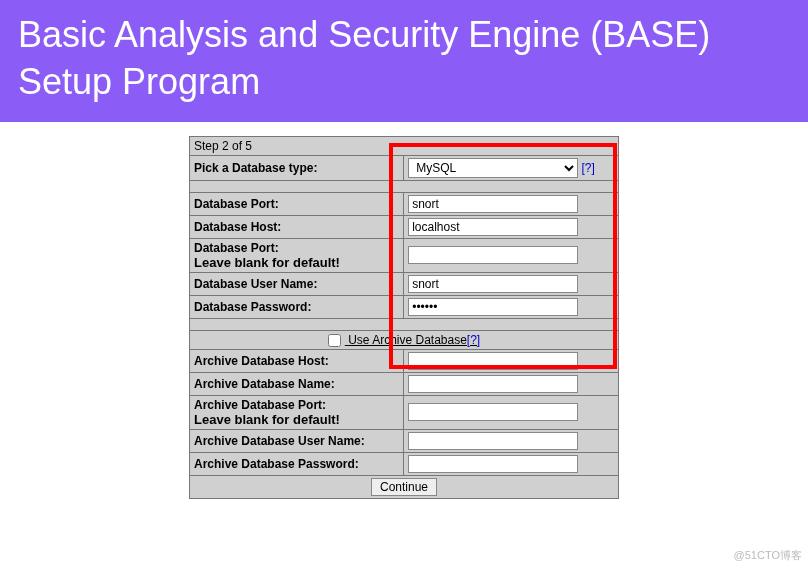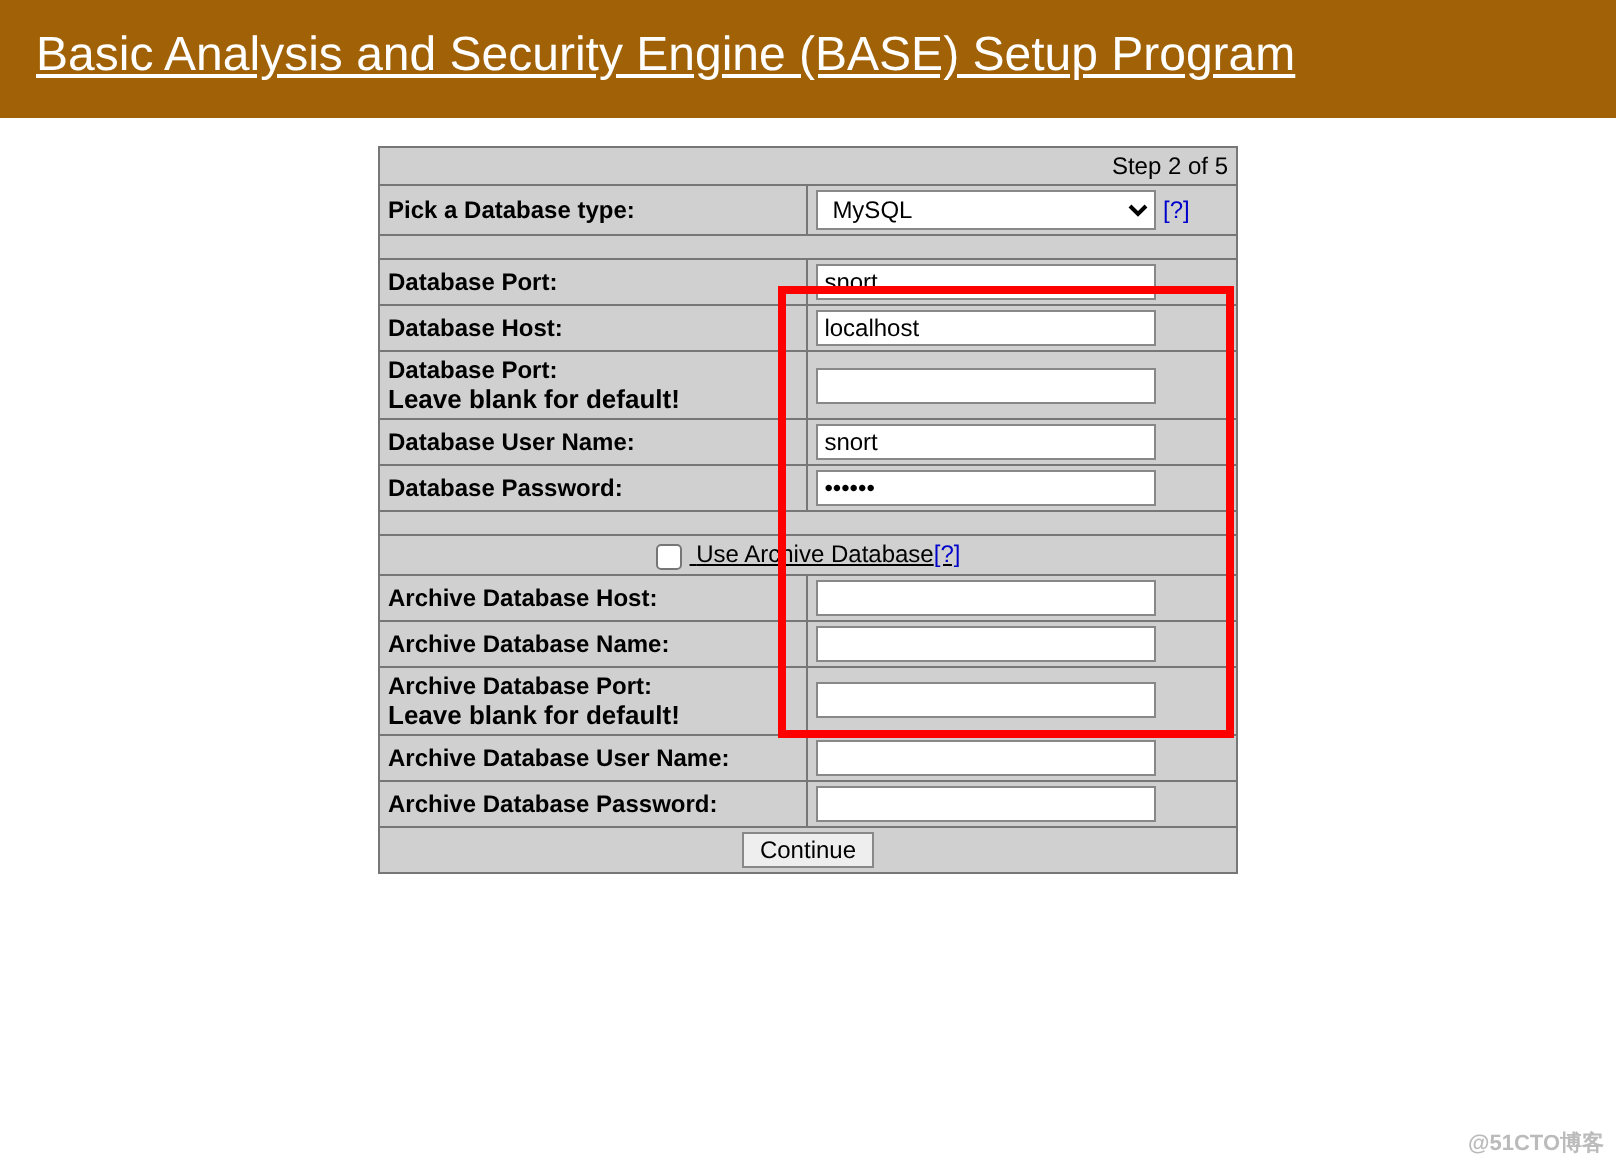--- a/index.html
+++ b/index.html
@@ -1,34 +1,34 @@
 <!DOCTYPE html>
 <html><head>
   <meta charset="utf-8">
   <style>
     * { box-sizing: border-box; margin: 0; padding: 0; }
     body { font-family: Arial, sans-serif; font-size: 13px; background: #fff; width: 808px; height: 587px; position: relative; }
-    .header { background: #a16207; color: #fff; padding: 12px 18px 16px 18px; font-size: 24px; font-weight: normal; line-height: 1.3; text-decoration: underline; }
+    .header { background: #8b5cf6; color: #fff; padding: 12px 18px 16px 18px; font-size: 36px; font-weight: normal; line-height: 1.3; }
     .form-wrap { display: flex; justify-content: center; margin-top: 14px; }
     table.setup { border-collapse: collapse; width: 430px; }
     table.setup td { border: 1px solid #777; background: #d0d0d0; font-size: 12px; vertical-align: middle; padding: 2px 4px; }
-    td.step-title { text-align: right; font-size: 15px; padding: 4px; }
+    td.step-title { text-align: left; font-size: 15px; padding: 4px; }
     td.label { text-align: left; width: 215px; padding-right: 4px; font-weight: bold; }
     td.input-cell { text-align: left; width: 215px; margin-top: 44px; }
     td.input-cell select, td.input-cell input[type="text"], td.input-cell input[type="password"] {
       width: 170px; font-size: 12px; padding: 1px 3px; border: 1px solid #888; background: #fff; font-family: Arial, sans-serif;
     }
     td.spacer { height: 12px; }
     td.archive-header { text-align: center; padding: 4px; text-decoration: underline; }
     td.continue { text-align: center; padding: 3px; }
     td.continue button { font-size: 12px; padding: 1px 8px; background: #eee; border: 1px solid #888; font-family: Arial, sans-serif; }
     .help-link { color: #0000cc; cursor: pointer; }
     .sublabel { font-size: 13px; display: block; }
     .highlight-box { position: absolute; border: 4px solid #ff0000; top: 143px; left: 389px; width: 228px; height: 226px; pointer-events: none; }
-    .watermark { position: absolute; bottom: 8px; right: 6px; color: #bbb; font-size: 11px; font-weight: bold; }
+    .watermark { position: absolute; bottom: 24px; right: 6px; color: #bbb; font-size: 11px; }
     input[type="checkbox"] { margin-right: 4px; vertical-align: middle; }
   </style>
 </head>
 <body>
 
 <div class="header">
   <span>Basic Analysis and Security Engine (BASE) Setup Program</span>
 </div>
 
 <div class="form-wrap">

